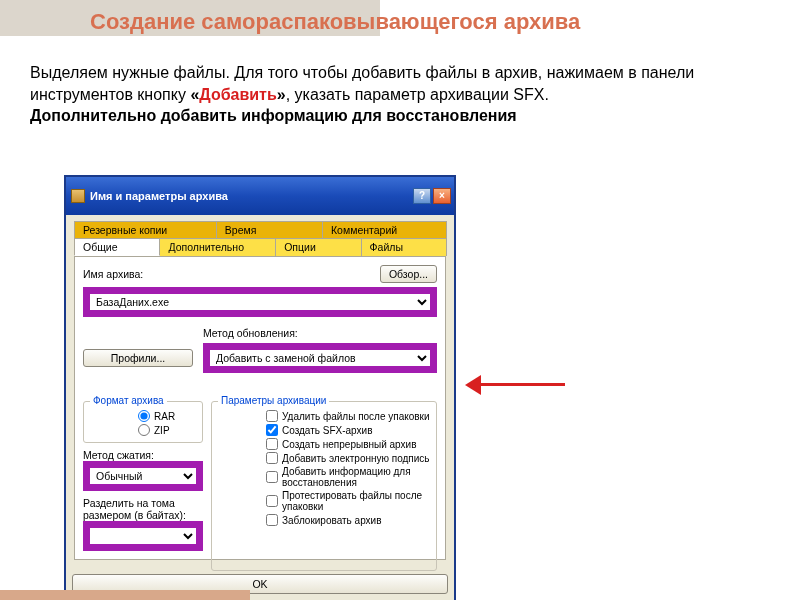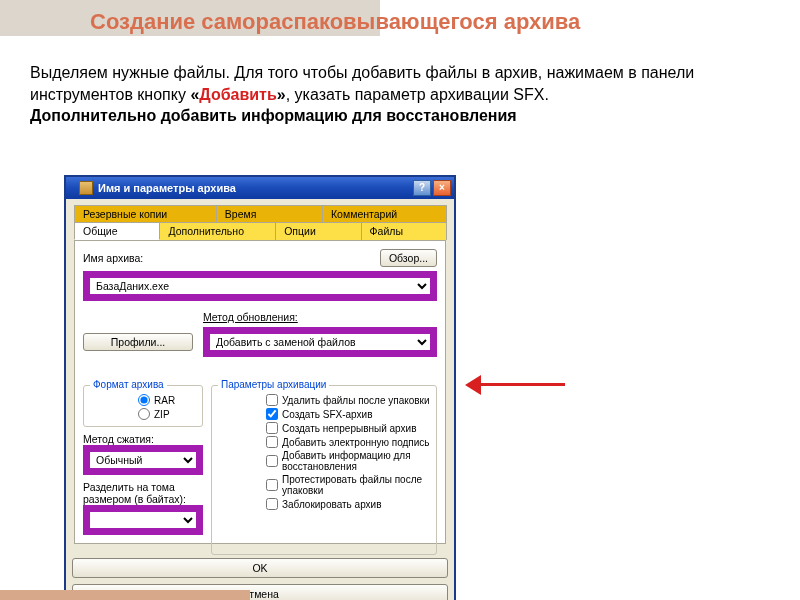--- a/index.html
+++ b/index.html
@@ -38,25 +38,25 @@
     position: absolute;
     left: 64px;
     top: 175px;
     width: 392px;
     border: 2px solid #1a3a8a;
     background: #ece9d8;
     font-size: 11px;
     font-family: Tahoma, Arial, sans-serif;
   }
   .titlebar {
-    height: 22px;
+    height: 38px;
     background: linear-gradient(to bottom, #3a6ed5 0%, #1a4bb8 50%, #0e3aa0 100%);
     display: flex;
     align-items: center;
-    padding: 0 3px 0 13px;
+    padding: 0 3px 0 5px;
     color: #fff;
   }
   .titlebar .ticon {
     width: 14px; height: 14px;
     background: linear-gradient(#e8c070, #c89030);
     margin-right: 5px;
     border: 1px solid #8a6010;
   }
   .titlebar .ttext { flex: 1; font-weight: bold; font-size: 11px; }
   .title-btn {
@@ -218,21 +218,21 @@
   <div class="panel">
     <div class="row">
       <span class="lbl">Имя архива:</span>
       <span style="flex:1"></span>
       <button class="xp-btn">Обзор...</button>
     </div>
     <select class="xp-select">
       <option>БазаДаних.exe</option>
     </select>
 
-    <div class="row" style="margin-top:10px;text-decoration:underline;">
+    <div class="row" style="margin-top:10px;">
       <div style="width:120px"></div>
       <span class="lbl">Метод обновления:</span>
     </div>
     <div class="row">
       <button class="xp-btn" style="width:110px">Профили...</button>
       <div style="width:10px"></div>
       <select class="xp-select" style="flex:1">
         <option>Добавить с заменой файлов</option>
       </select>
     </div>

